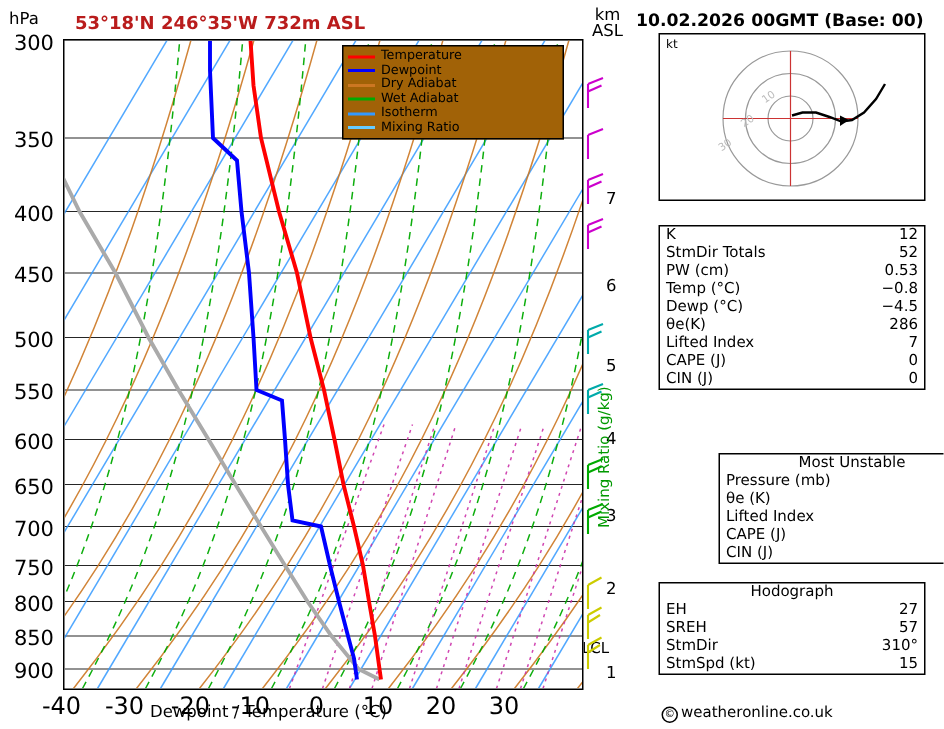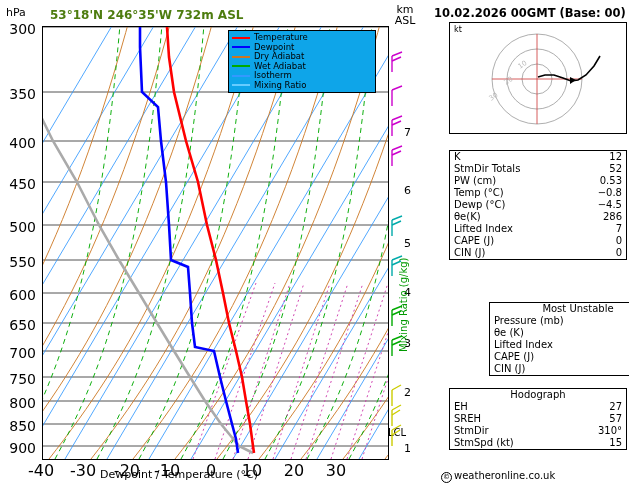--- a/index.html
+++ b/index.html
@@ -5,37 +5,37 @@
   html,body{margin:0;padding:0;}
   body{width:629px;height:486px;background:#ffffff;font-family:"DejaVu Sans",sans-serif;overflow:hidden;}
   #root{position:relative;width:629px;height:486px;}
 
   
   #skew{position:absolute;left:0;top:0;width:432px;height:486px;}
   #plotbox{position:absolute;left:42px;top:26px;width:345px;height:432px;border:1px solid #000;overflow:hidden;background:#fff;}
   #plotsvg{position:absolute;left:0;top:0;}
   .hpa-title{position:absolute;left:6px;top:6px;font-size:11px;color:#000;}
   .km-title{position:absolute;left:390px;top:4px;font-size:11px;color:#000;text-align:center;width:30px;line-height:11px;}
-  .headline{position:absolute;left:50px;top:8px;font-size:12px;font-weight:bold;color:#4d7c0f;text-align:right;}
+  .headline{position:absolute;left:50px;top:8px;font-size:12px;font-weight:bold;color:#b91c1c;text-align:right;}
 
   .ytick{position:absolute;font-size:14px;color:#000;text-align:right;width:34px;}
   .xtick{position:absolute;font-size:16px;color:#000;text-align:center;width:30px;}
   .xaxis-title{position:absolute;left:100px;top:468px;font-size:11px;color:#000;}
   .kmtick{position:absolute;font-size:11px;color:#000;}
   .mixlabel{position:absolute;font-size:9px;color:#cc33aa;}
   .mixaxis{position:absolute;font-size:10px;color:#009900;transform:rotate(-90deg);transform-origin:left top;white-space:nowrap;}
   .lcl-lbl{position:absolute;font-size:10px;color:#000;}
 
   
-  #legend{position:absolute;left:228px;top:30px;width:140px;background:#0ea5e9;border:1px solid #000;padding:2px 3px;font-size:8.5px;line-height:9.5px;}
+  #legend{position:absolute;left:228px;top:30px;width:140px;background:#a16207;border:1px solid #000;padding:2px 3px;font-size:8.5px;line-height:9.5px;}
   #legend .row{display:flex;align-items:center;height:9.5px;}
   #legend .sw{width:18px;height:0;border-top-width:2px;border-top-style:solid;margin-right:4px;}
 
   
-  #right{position:absolute;left:434px;top:0;width:195px;height:486px;}
+  #right{position:absolute;left:424px;top:0;width:195px;height:486px;}
   .hodo-title{position:absolute;left:0px;top:6px;font-size:11.5px;font-weight:bold;color:#000;}
   #hodobox{position:absolute;left:15px;top:22px;width:176px;height:110px;border:1px solid #000;background:#fff;}
   .kt-lbl{position:absolute;left:4px;top:2px;font-size:8px;color:#000;}
 
   .tbl{position:absolute;left:15px;width:176px;border:1px solid #000;background:#fff;font-size:10px;color:#000;}
   .tbl .r{display:flex;justify-content:space-between;padding:0 4px;height:12px;line-height:12px;}
   .tbl .c{text-align:center;height:12px;line-height:12px;}
   .tbl .r span{white-space:nowrap;}
 
   #copyright{position:absolute;left:441px;top:470px;font-size:10px;color:#000;}

